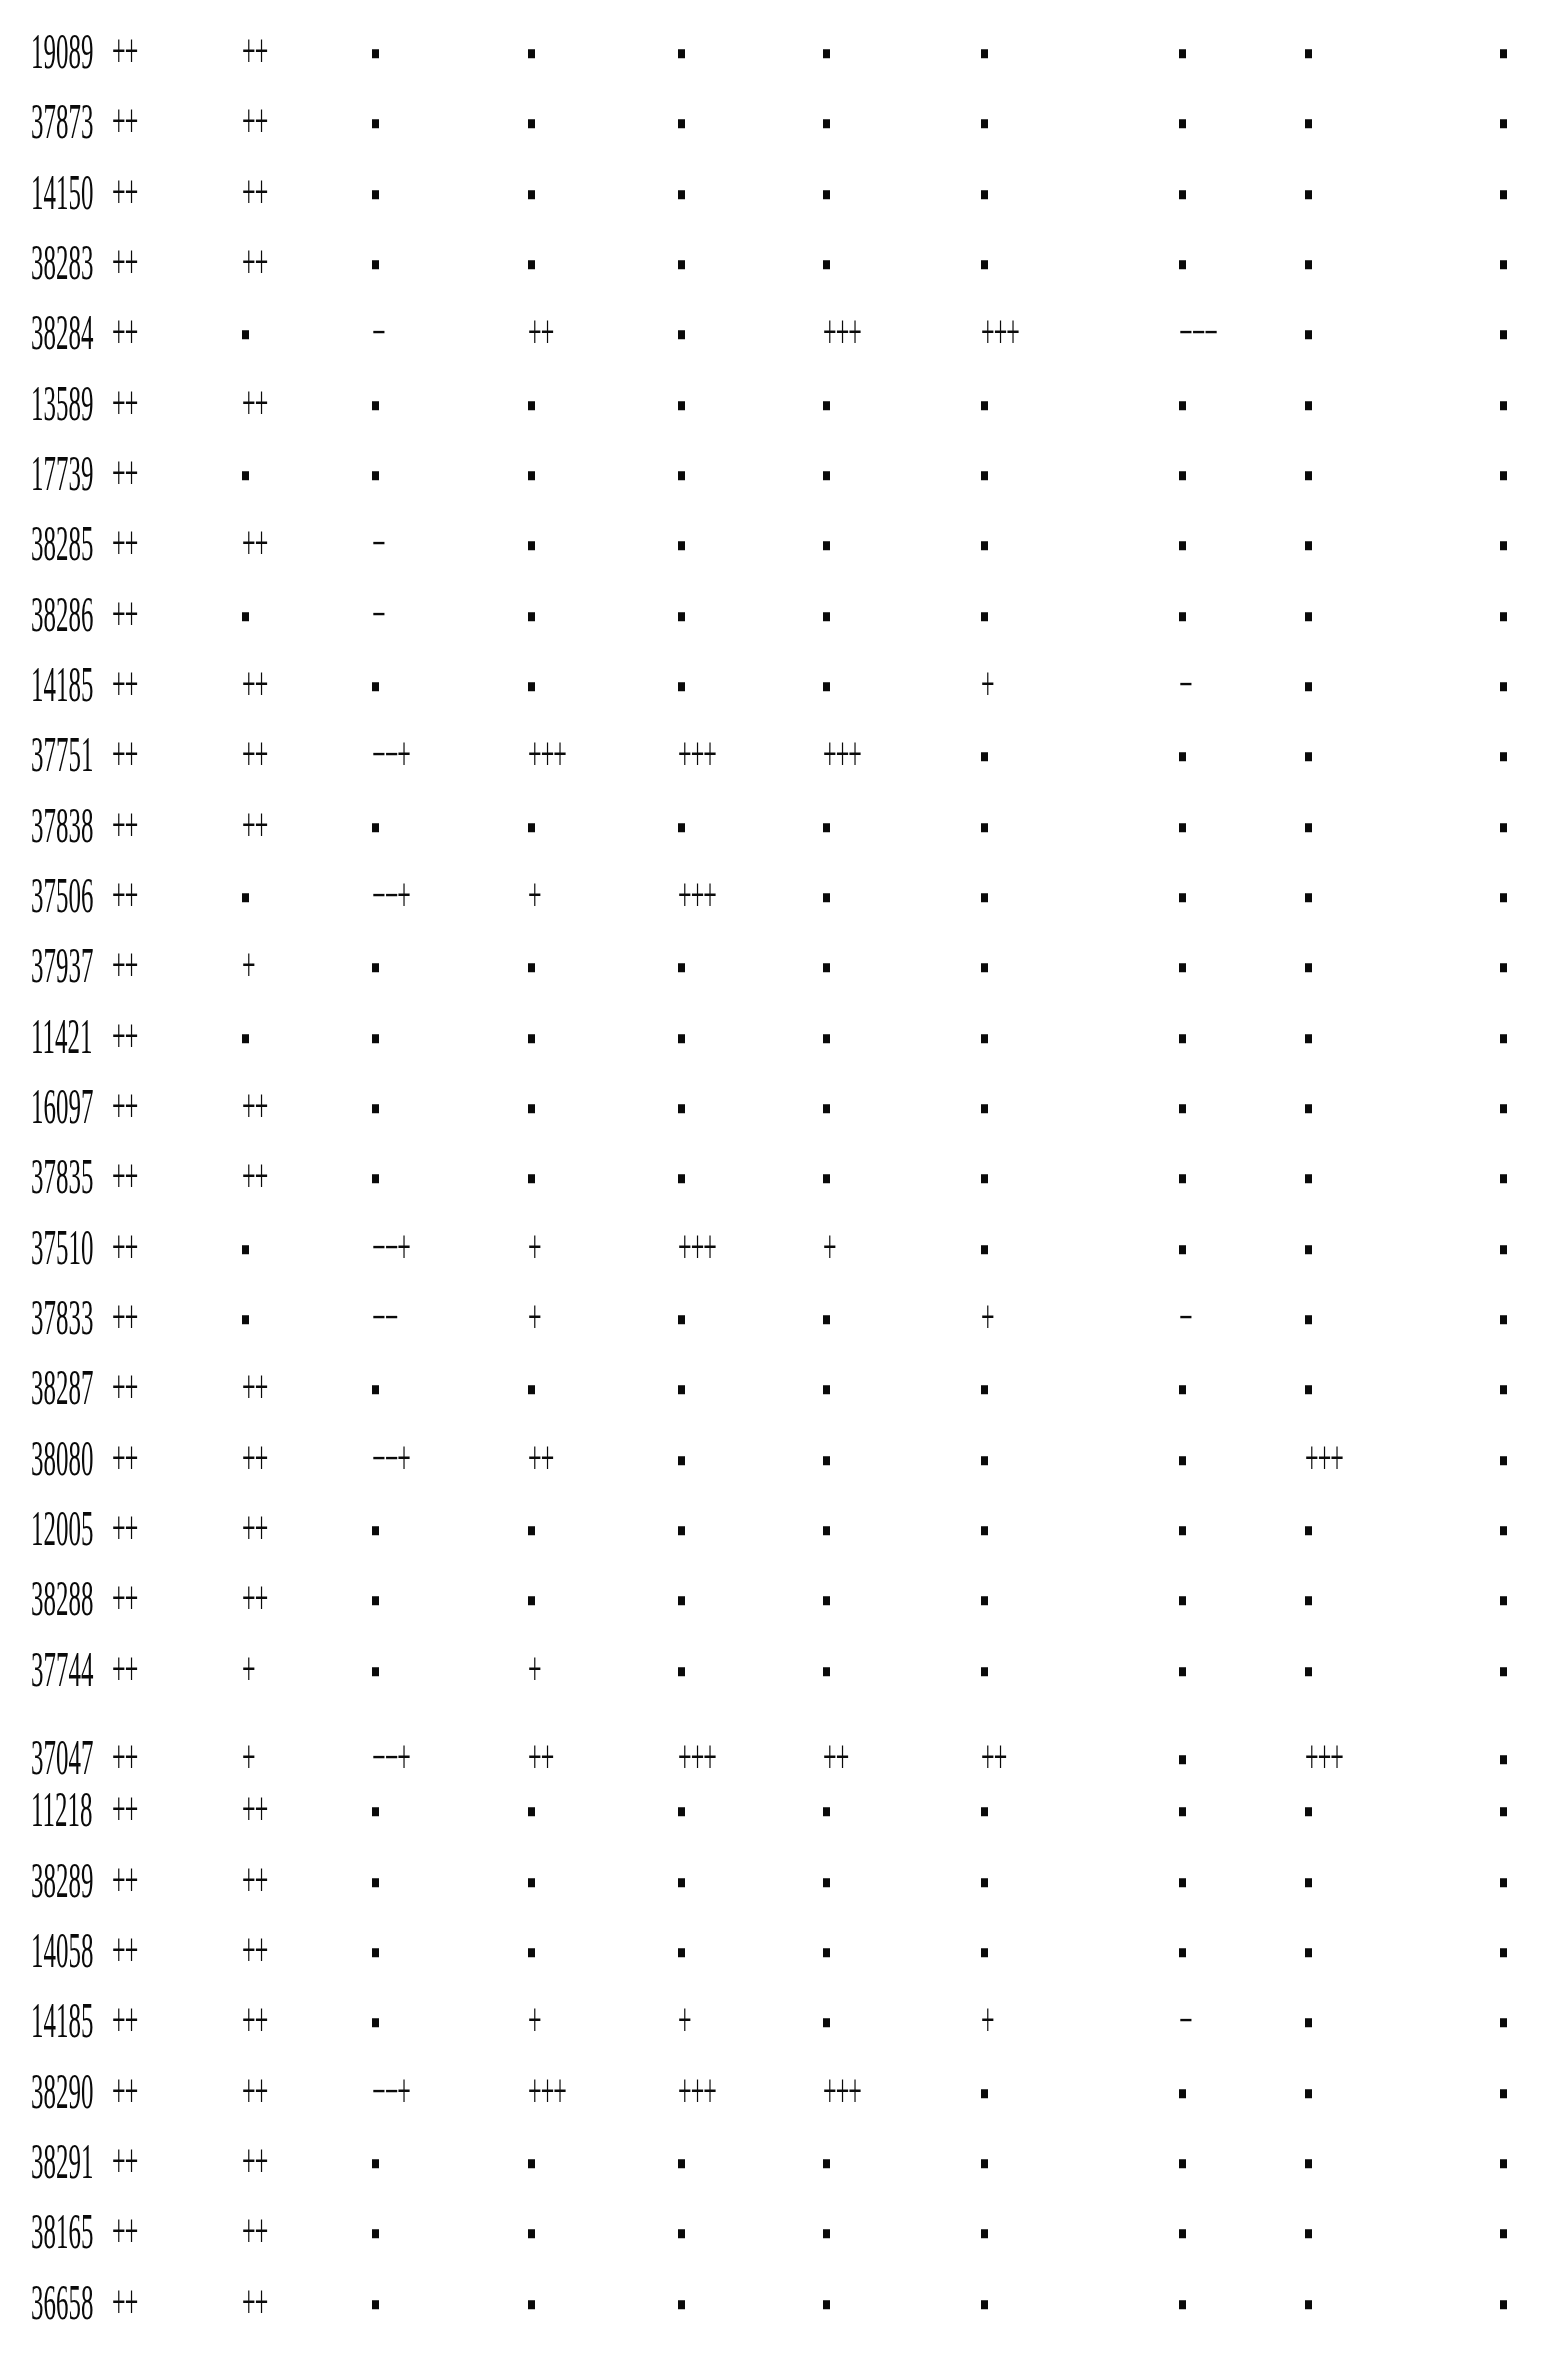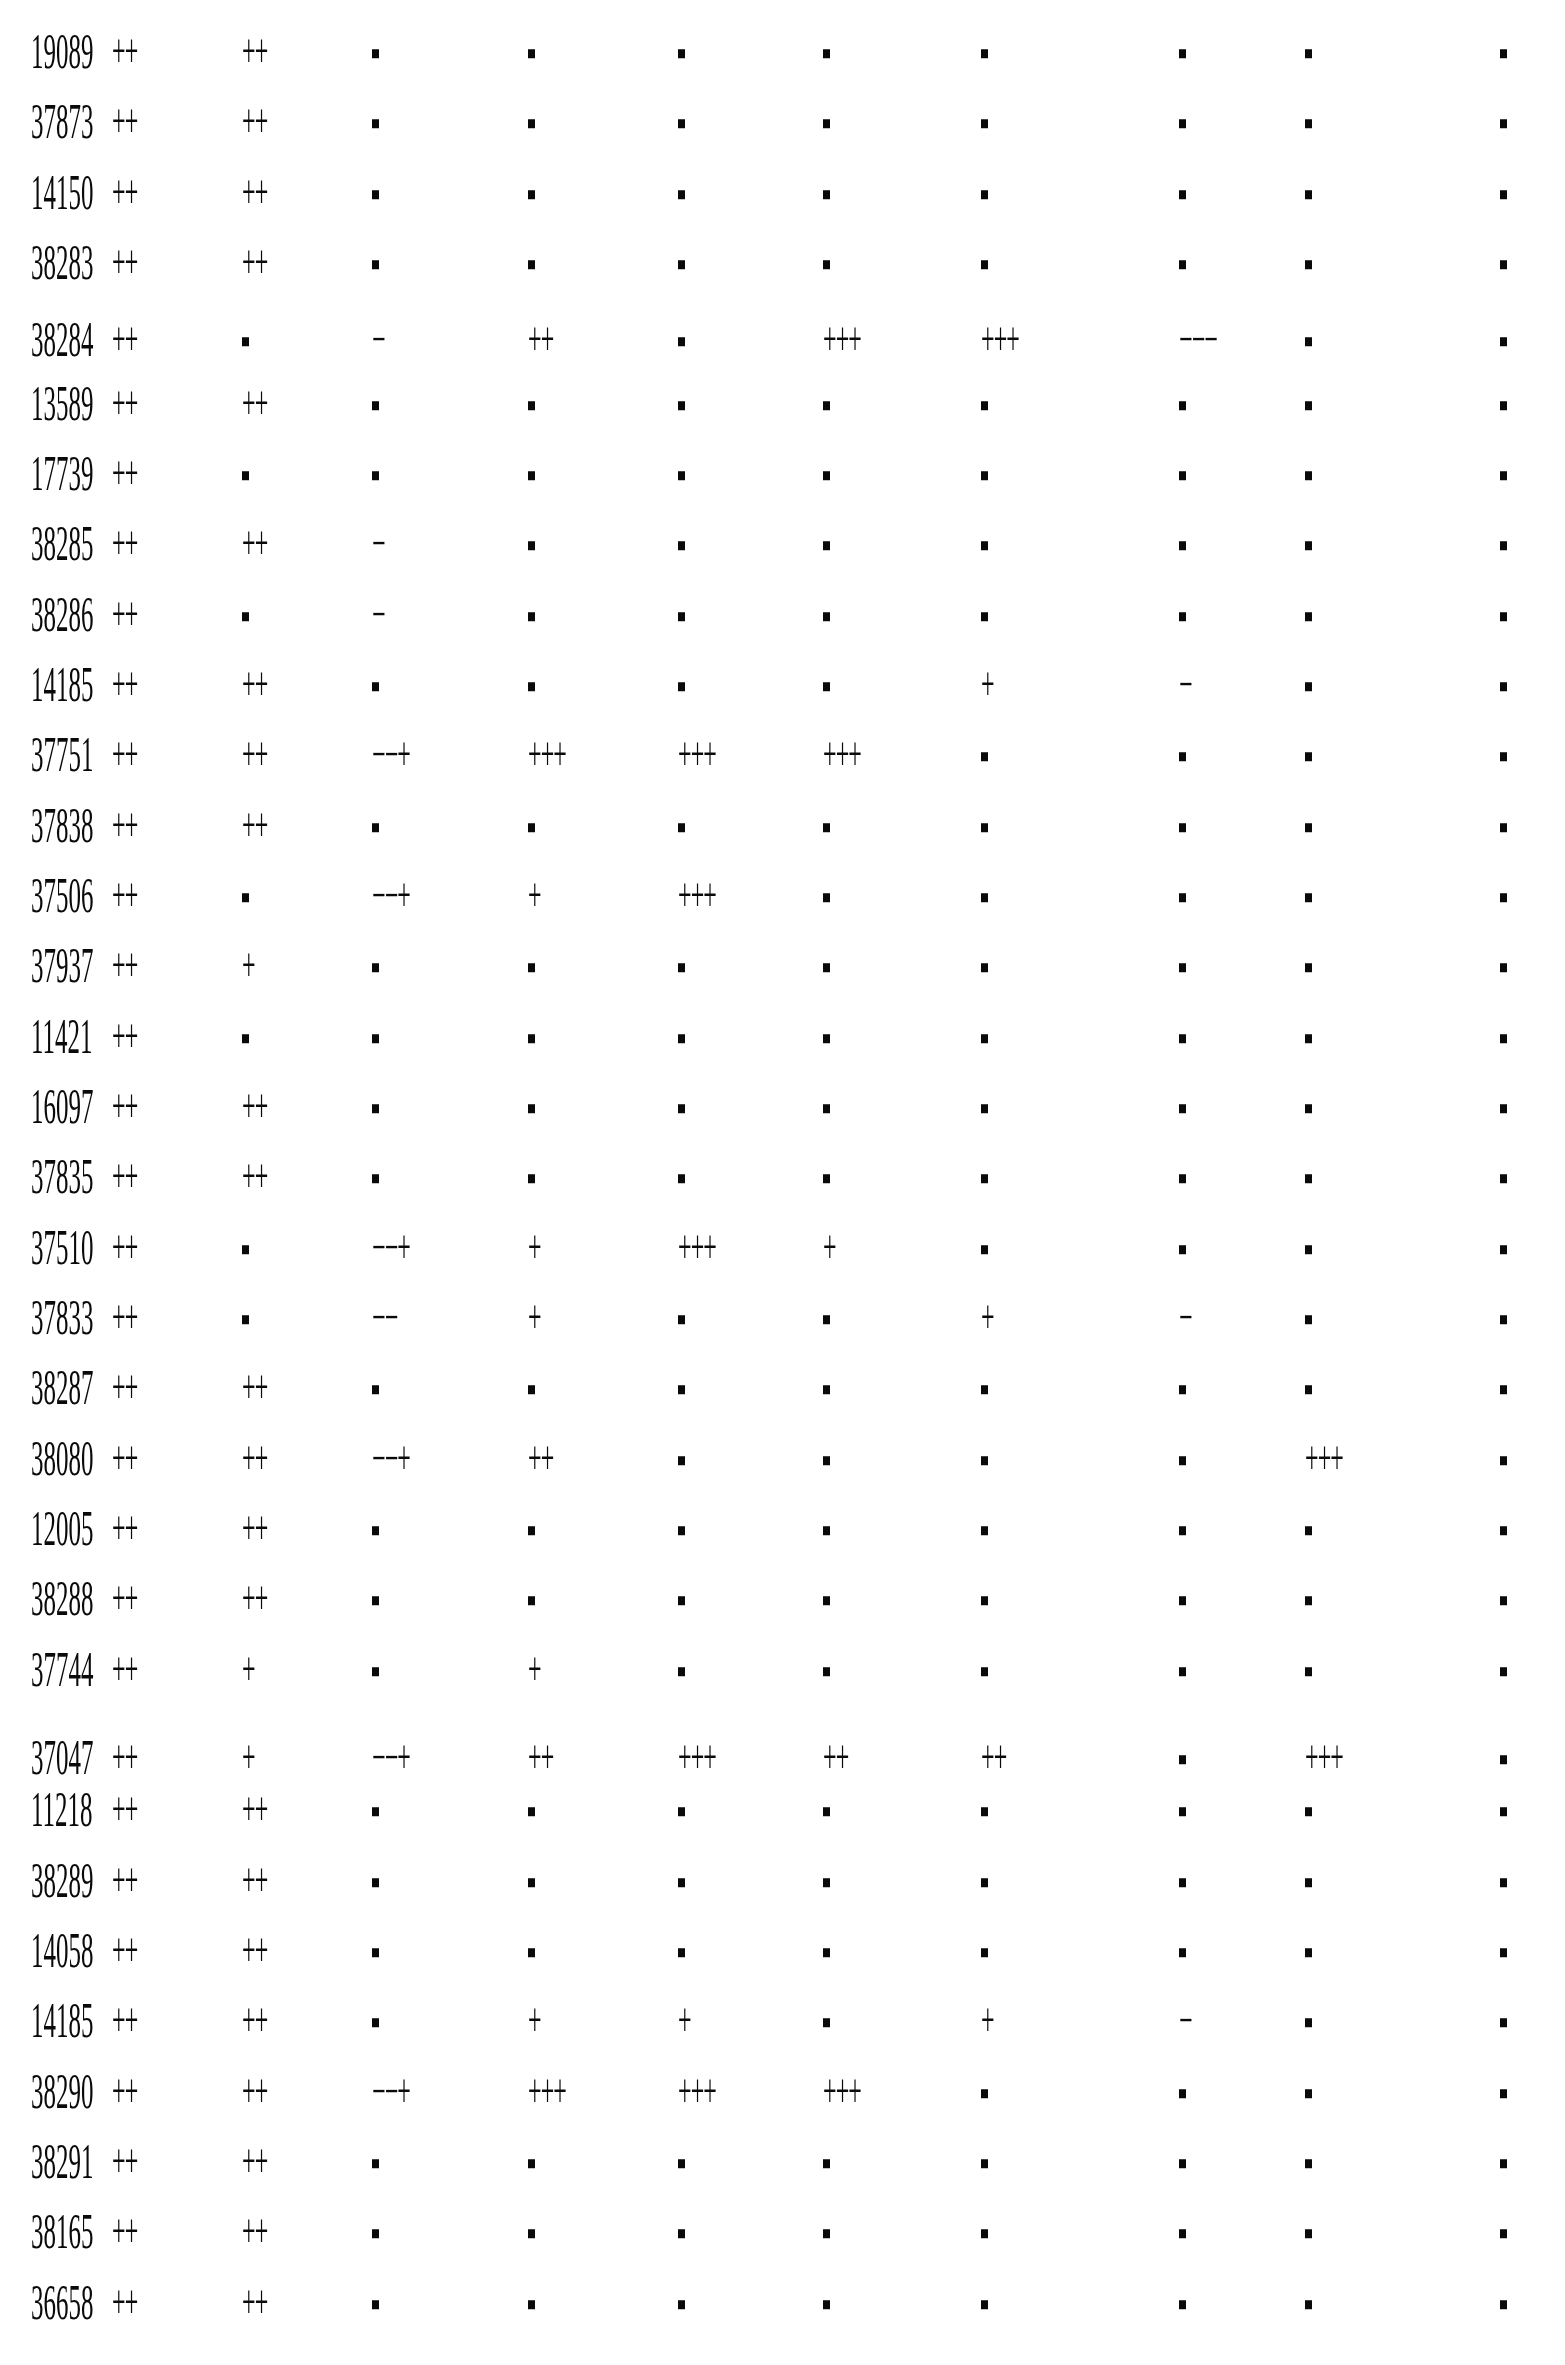--- a/index.html
+++ b/index.html
@@ -99,21 +99,21 @@
         <span class="cell" style="left: 242px;">++</span>
         <span class="dot-square" style="left: 372px;"></span>
         <span class="dot-square" style="left: 528px;"></span>
         <span class="dot-square" style="left: 678px;"></span>
         <span class="dot-square" style="left: 823px;"></span>
         <span class="dot-square" style="left: 981px;"></span>
         <span class="dot-square" style="left: 1179px;"></span>
         <span class="dot-square" style="left: 1305px;"></span>
         <span class="dot-square" style="left: 1500px;"></span>
       </div>
-      <div class="row" style="top: 298px; margin-top: 7px;">
+      <div class="row" style="top: 298px;">
         <span class="rowid">38284</span>
         <span class="cell" style="left: 112px;">++</span>
         <span class="dot-square" style="left: 242px;"></span>
         <span class="cell" style="left: 372px;">−</span>
         <span class="cell" style="left: 528px;">++</span>
         <span class="dot-square" style="left: 678px;"></span>
         <span class="cell" style="left: 823px;">+++</span>
         <span class="cell" style="left: 981px;">+++</span>
         <span class="cell" style="left: 1179px;">−−−</span>
         <span class="dot-square" style="left: 1305px;"></span>

